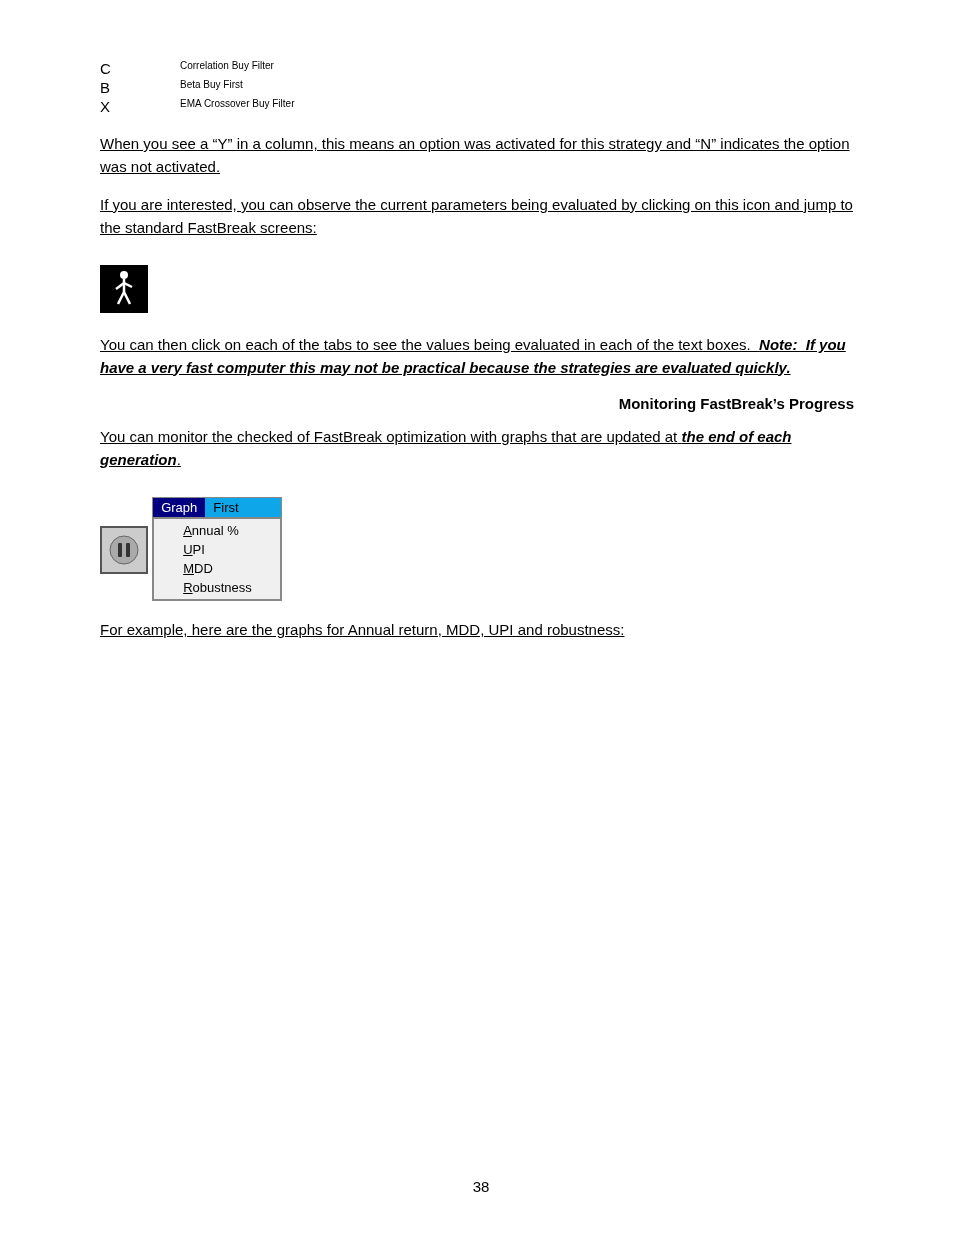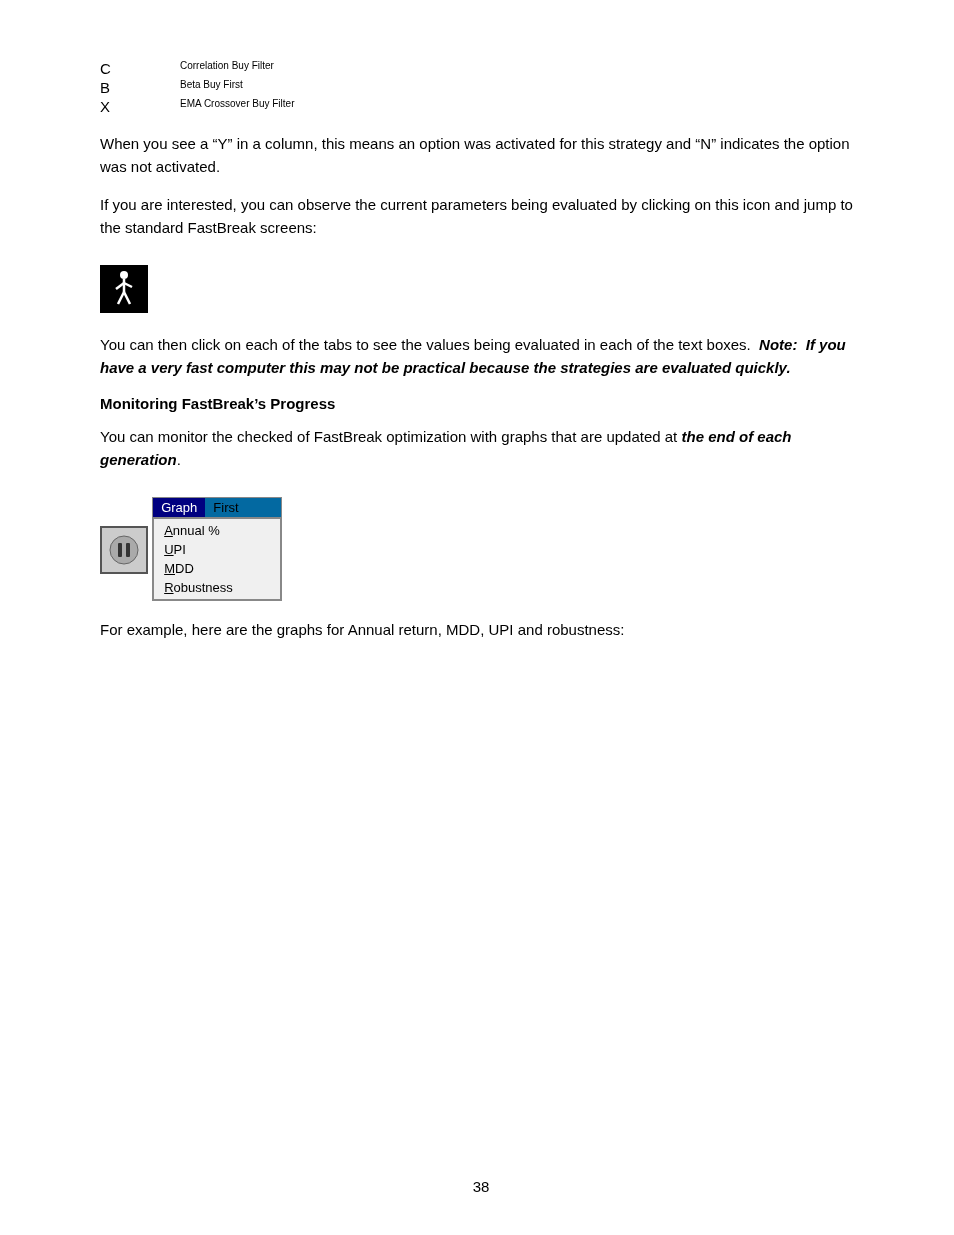--- a/index.html
+++ b/index.html
@@ -39,32 +39,34 @@
     }
 
     .list-value {
       font-size: 10px;
     }
 
     .paragraph {
       margin-bottom: 16px;
       line-height: 1.5;
       font-size: 15px;
+      text-decoration: underline;
     }
 
     .bold-italic {
       font-weight: bold;
       font-style: italic;
     }
 
     .section-heading {
       font-weight: bold;
       font-size: 15px;
       margin-bottom: 14px;
       margin-top: 4px;
+      text-align: right;
     }
 
     .icon-box {
       display: inline-block;
       width: 48px;
       height: 48px;
       background: #000000;
       border: 2px solid #000000;
       margin: 10px 0 18px 0;
       position: relative;
@@ -107,21 +109,21 @@
       display: inline-block;
       border: 1px solid #888888;
       margin: 10px 0 18px 0;
       font-size: 13px;
       background: #f0f0f0;
       min-width: 130px;
     }
 
     .menu-bar {
       display: flex;
-      background: #0369a1;
+      background: #0ea5e9;
       border-bottom: 1px solid #888888;
     }
 
     .menu-bar-item {
       padding: 2px 8px;
       font-size: 13px;
       color: #000000;
     }
 
     .menu-bar-item.active {
@@ -133,20 +135,21 @@
       background: #f0f0f0;
       border: 1px solid #888888;
       padding: 2px 0;
     }
 
     .menu-dropdown-item {
       padding: 2px 20px 2px 10px;
       font-size: 13px;
       color: #000000;
       white-space: nowrap;
+      margin-left: 19px;
     }
 
     .menu-dropdown-item .underline {
       text-decoration: underline;
     }
 
     .page-number {
       text-align: center;
       position: absolute;
       bottom: 40px;

